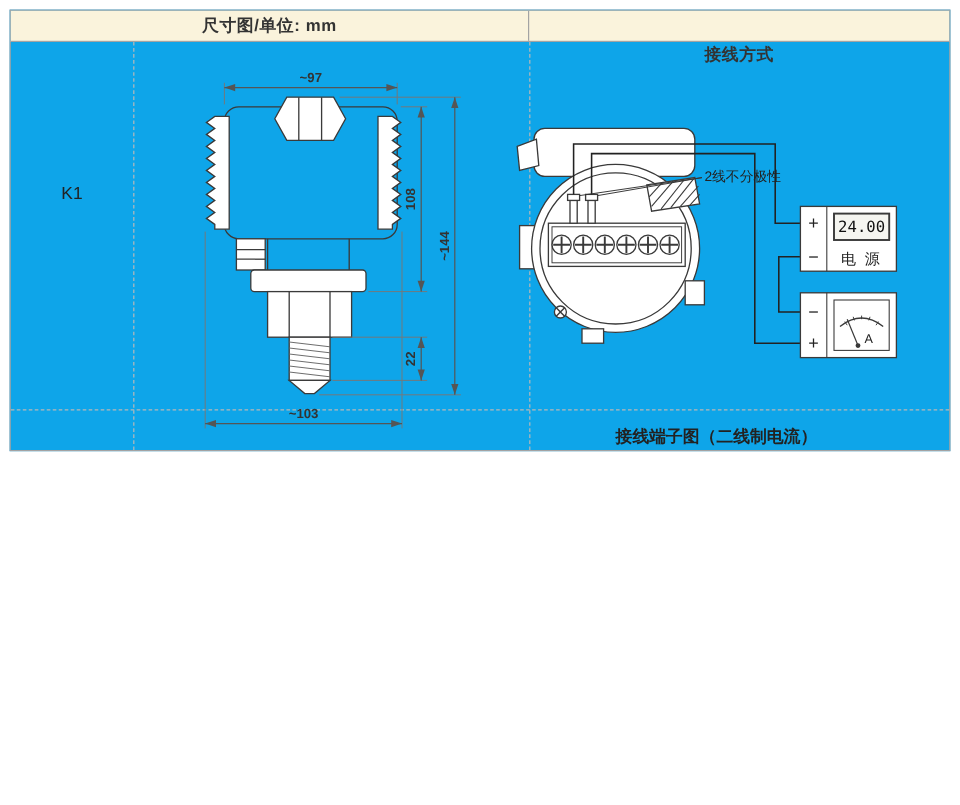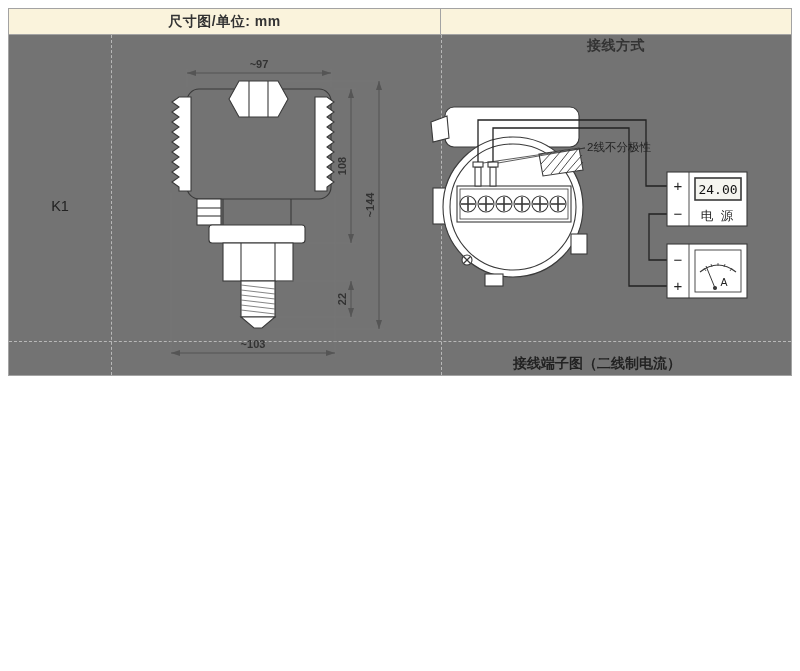--- a/index.html
+++ b/index.html
@@ -2,21 +2,21 @@
 <html><head>
 <meta charset="utf-8">
 <style>
   * { margin:0; padding:0; box-sizing:border-box; }
   body {
     width:800px; height:671px; background:#ffffff; position:relative;
     font-family:"Liberation Sans", sans-serif; overflow:hidden;
   }
   .doc-table {
     position:absolute; left:8px; top:8px; width:784px; height:368px;
-    border:1px solid #a3a3a3; background:#737373;
+    border:1px solid #a3a3a3; background:#0ea5e9;
   }
   .header-row {
     position:absolute; left:0; top:0; width:782px; height:26px;
     background:#faf3dc; border-bottom:1px solid #a3a3a3; display:flex;
   }
   .header-cell {
     display:flex; align-items:center; justify-content:center;
     font-size:14px; font-weight:bold; color:#333333; letter-spacing:0.5px;
   }
   .header-cell.left  { width:432px; border-right:1px solid #a3a3a3; }
@@ -27,21 +27,21 @@
   }
   .v-dash.d1 { left:102px; } 
   .v-dash.d2b { left:432px; display:block; }
   .h-dash {
     position:absolute; left:0; right:0; top:332px; height:0;
     border-top:1px dashed #b8b8b8;
   }
   .label-col {
     position:absolute; left:0; top:26px; width:102px; height:340px;
     text-align:center; padding-top:116px;
-    font-size:14.5px; color:#222222; line-height:22px;margin-top:44px;
+    font-size:14.5px; color:#222222; line-height:22px;
   }
   .drawing-col {
     position:absolute; left:102px; top:26px; width:330px; height:340px;font-weight:bold;
   }
   .wiring-col {
     position:absolute; left:412px; top:26px; width:350px; height:340px;margin-top:39px;
   }
   svg { display:block; }
   svg text { font-family:"Liberation Sans", sans-serif; }
   .mono { font-family:"DejaVu Sans Mono", monospace; }

